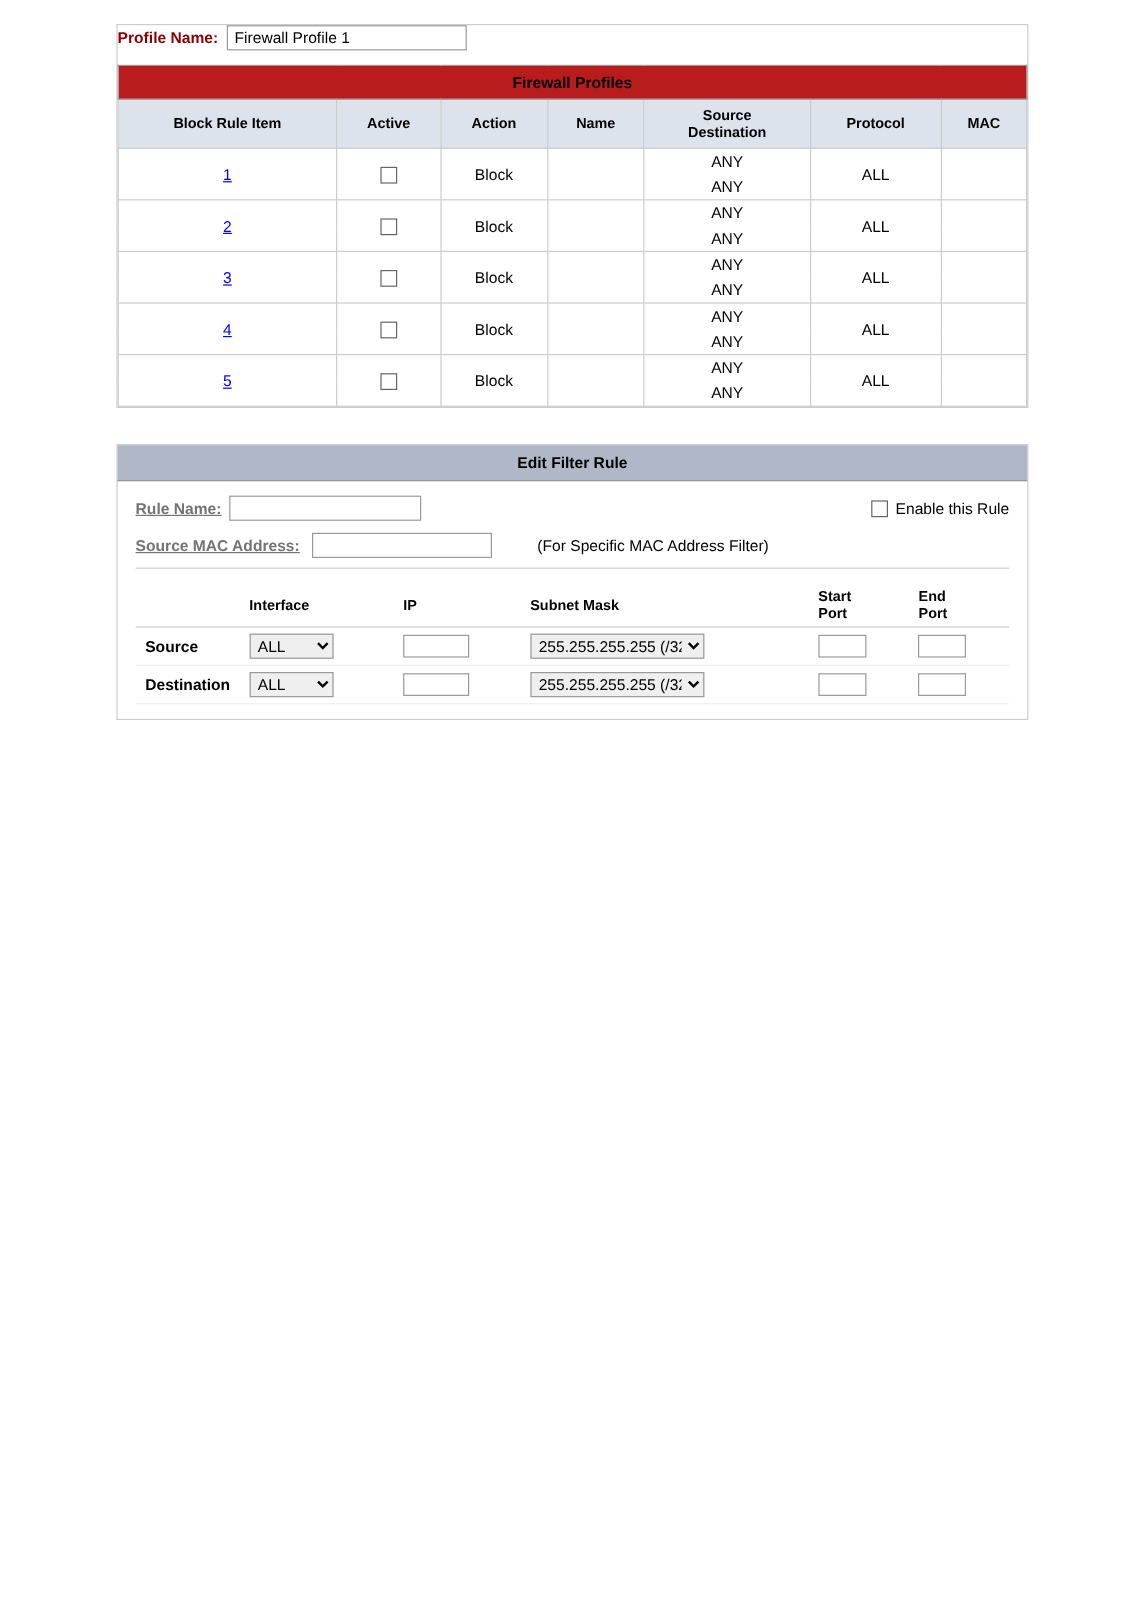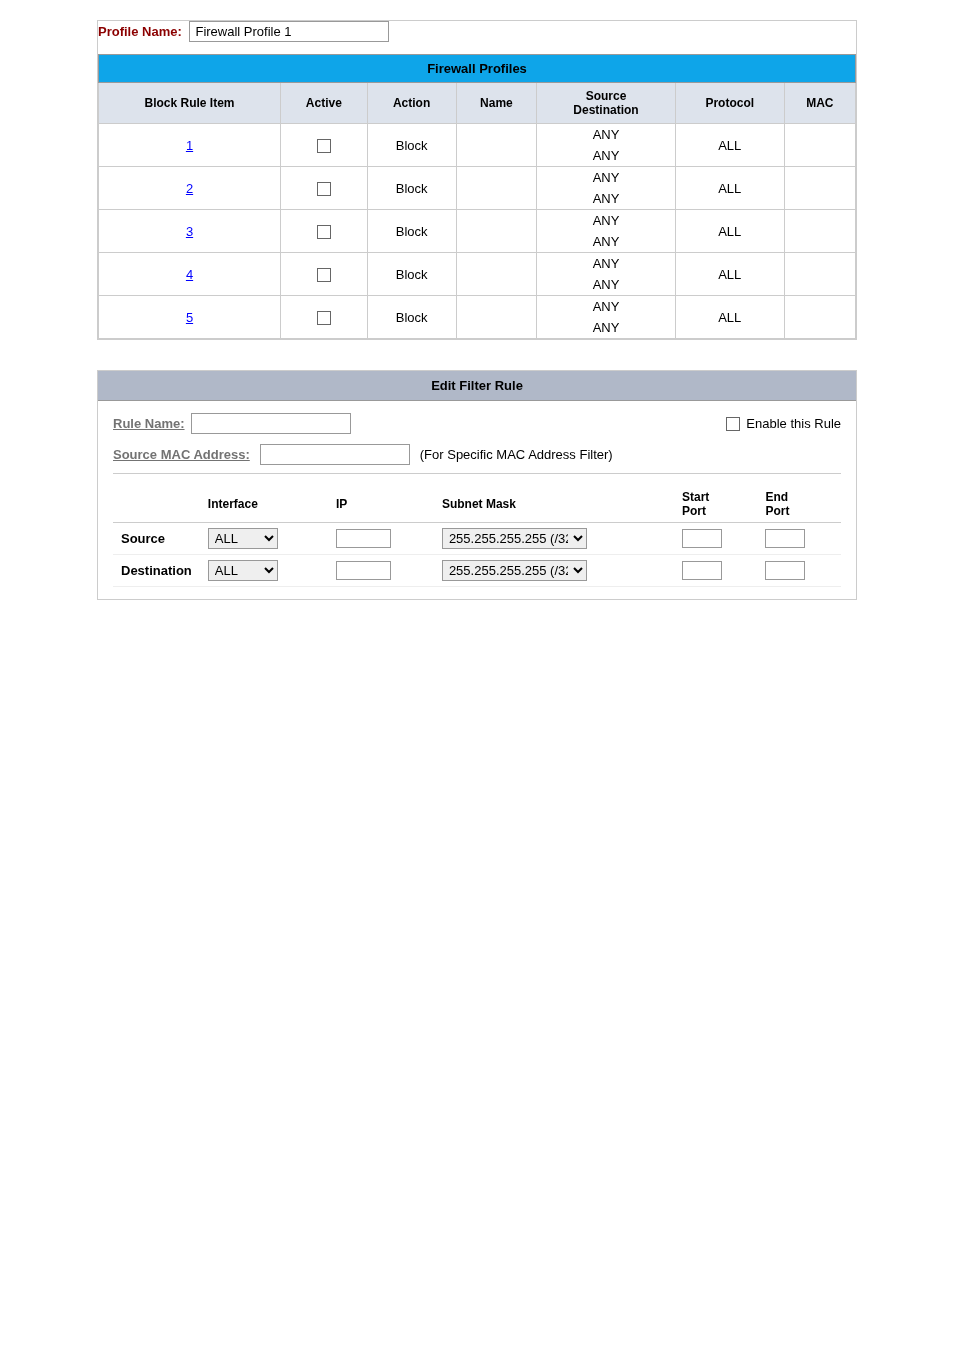--- a/index.html
+++ b/index.html
@@ -145,20 +145,21 @@
       border: 1px solid #999;
       padding: 2px 5px;
       font-size: 13px;
       width: 150px;
     }
 
     .mac-note {
       color: #000;
       font-style: normal;
       font-size: 13px;
+      margin-left: 28px;
     }
 
     
     .sd-table {
       width: 100%;
       border-collapse: collapse;
     }
 
     .sd-table th {
       font-weight: bold;
@@ -225,21 +226,21 @@
   <div class="profile-section">
 
     <div class="profile-name-row">
       <span class="profile-name-label">Profile Name:</span>
       <input class="profile-name-input" type="text" value="Firewall Profile 1" style="">
     </div>
 
     <table class="fw-table">
       <thead>
         <tr>
-          <td colspan="7" class="" style="background:#0ea5e9;font-weight:bold;text-align:center;padding:6px;border:1px solid #999;">Firewall Profiles</td>
+          <td colspan="7" class="" style="background:#b91c1c;font-weight:bold;text-align:center;padding:6px;border:1px solid #999;">Firewall Profiles</td>
         </tr>
         <tr>
           <td style="background:#dde3ec;font-weight:bold;text-align:center;padding:6px;border:1px solid #ccc;font-size:12px;">Block Rule Item</td>
           <td style="background:#dde3ec;font-weight:bold;text-align:center;padding:6px;border:1px solid #ccc;font-size:12px;">Active</td>
           <td style="background:#dde3ec;font-weight:bold;text-align:center;padding:6px;border:1px solid #ccc;font-size:12px;">Action</td>
           <td style="background:#dde3ec;font-weight:bold;text-align:center;padding:6px;border:1px solid #ccc;font-size:12px;">Name</td>
           <td style="background:#dde3ec;font-weight:bold;text-align:center;padding:6px;border:1px solid #ccc;font-size:12px;">
             <span>Source</span><br>
             <span>Destination</span>
           </td>

